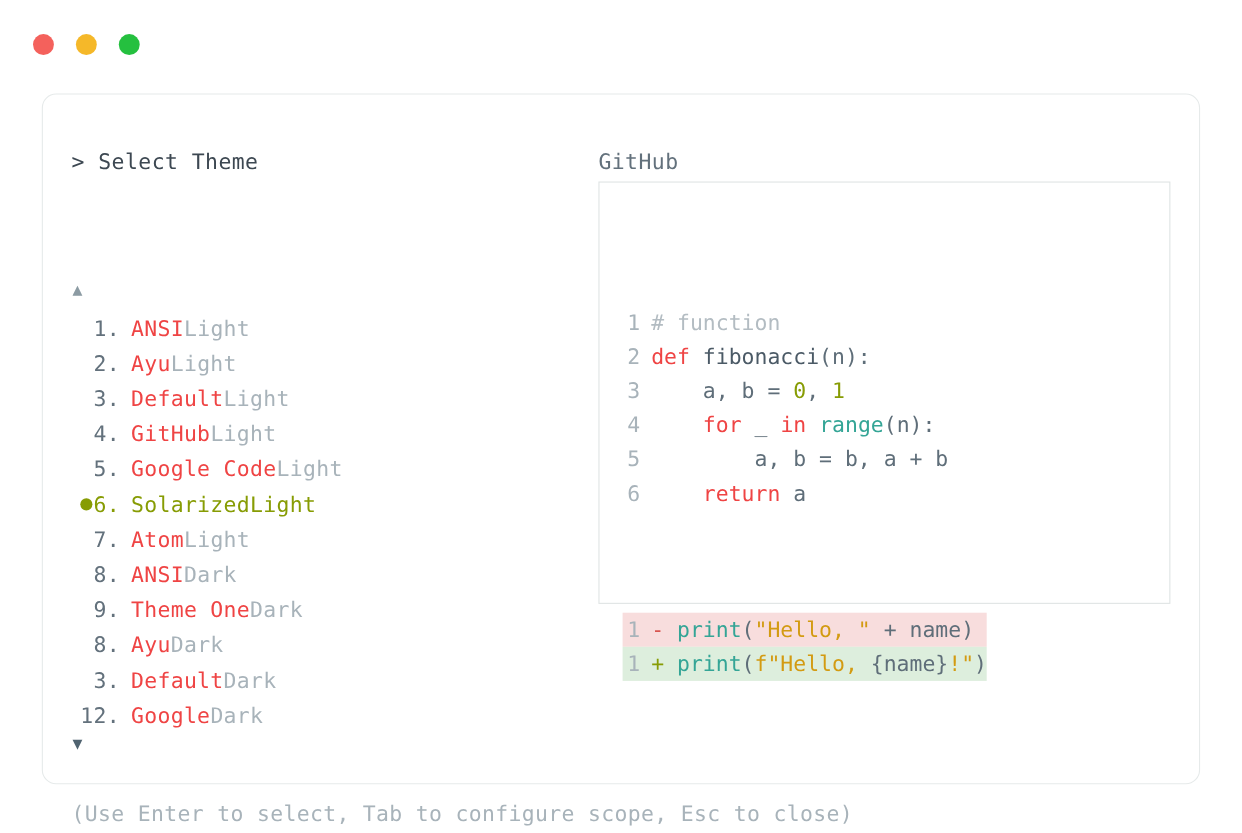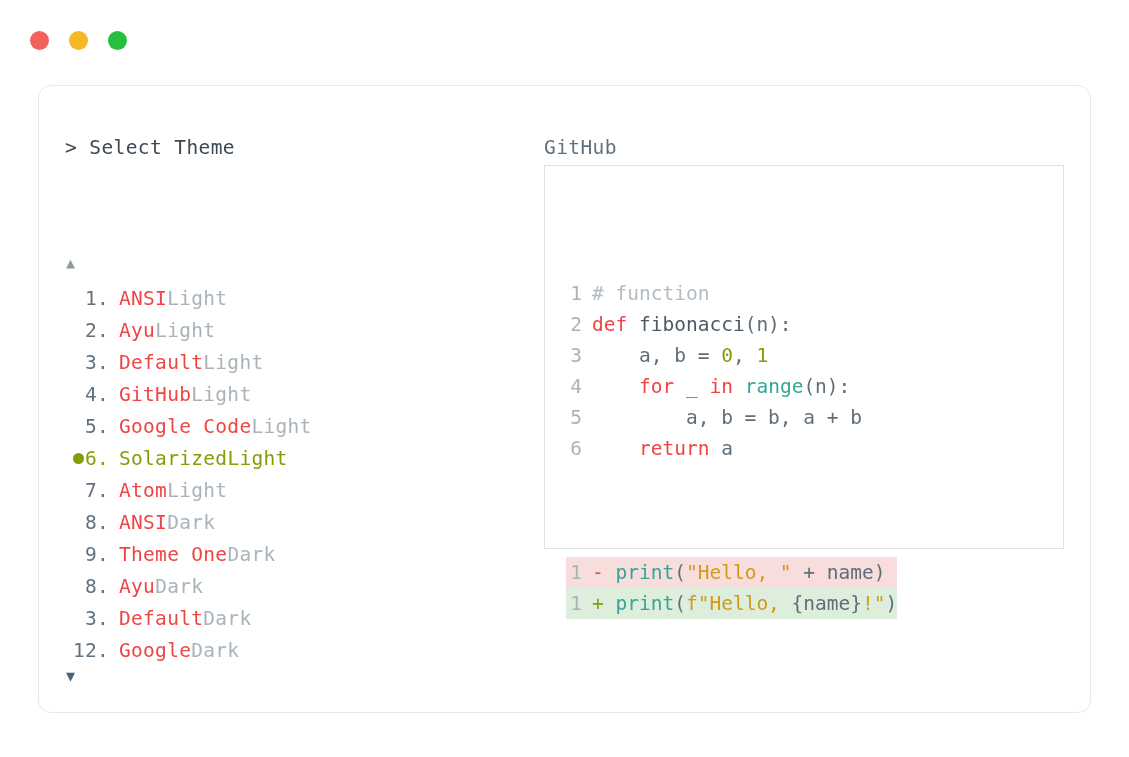--- a/index.html
+++ b/index.html
@@ -236,14 +236,15 @@
       <div class="preview-label">GitHub</div>
 
       <div class="preview-box">
         <div class="code">
           <div id="code-lines"><div class="cline"><span class="ln">1</span><span class="t-com"># function</span></div><div class="cline"><span class="ln">2</span><span class="t-kw">def </span><span class="t-fn">fibonacci</span><span class="t-pl">(n):</span></div><div class="cline"><span class="ln">3</span><span class="t-pl">    a, b = </span><span class="t-num">0</span><span class="t-pl">, </span><span class="t-num">1</span></div><div class="cline"><span class="ln">4</span><span class="t-pl">    </span><span class="t-kw">for</span><span class="t-pl"> _ </span><span class="t-kw">in</span><span class="t-pl"> </span><span class="t-bi">range</span><span class="t-pl">(n):</span></div><div class="cline"><span class="ln">5</span><span class="t-pl">        a, b = b, a + b</span></div><div class="cline"><span class="ln">6</span><span class="t-pl">    </span><span class="t-kw">return</span><span class="t-pl"> a</span></div></div>
           <div class="diff" id="diff-lines"><div class="dline del"><span class="dln">1</span><span class="mk-del">- </span><span class="t-bi">print</span><span class="t-pl">(</span><span class="t-str">"Hello, "</span><span class="t-pl"> + name)</span></div><div class="dline add"><span class="dln">1</span><span class="mk-add">+ </span><span class="t-bi">print</span><span class="t-pl">(</span><span class="t-str">f"Hello, </span><span class="t-var">{name}</span><span class="t-str">!"</span><span class="t-pl">)</span></div></div>
         </div>
       </div>
     </div>
 
+    <div class="hint">(Use Enter to select, Tab to configure scope, Esc to close)</div>
   </div>
 </div>
 
 </body></html>

